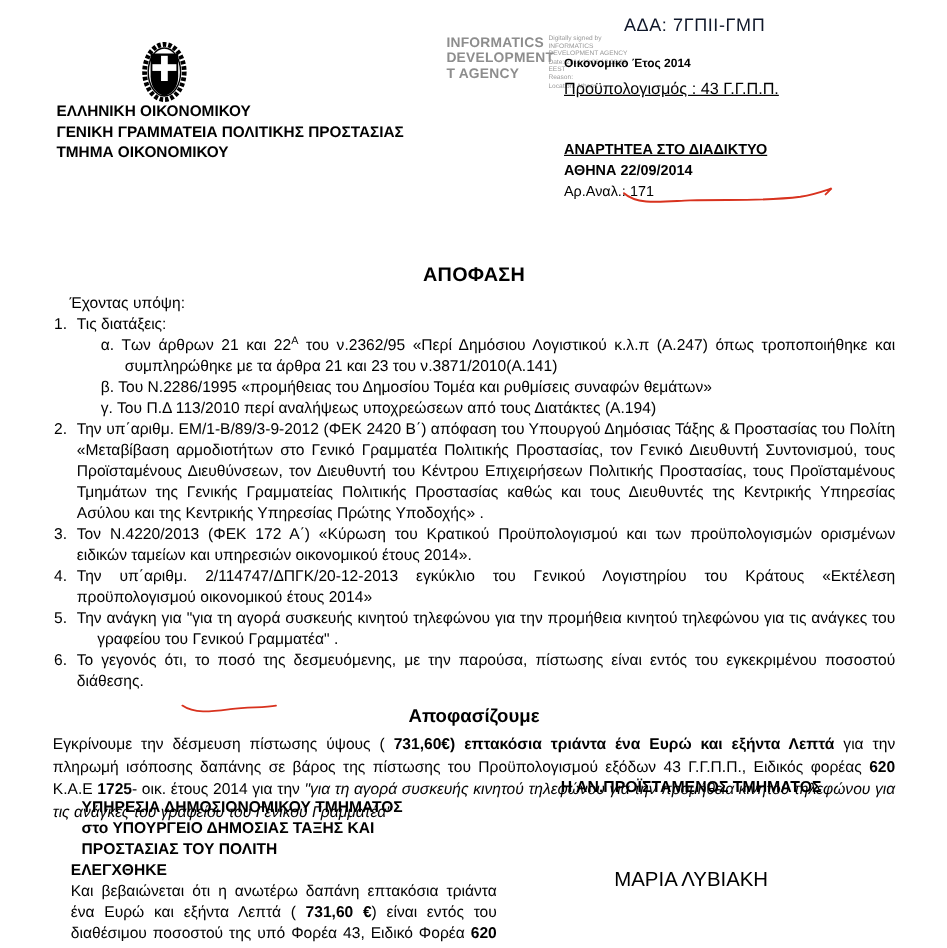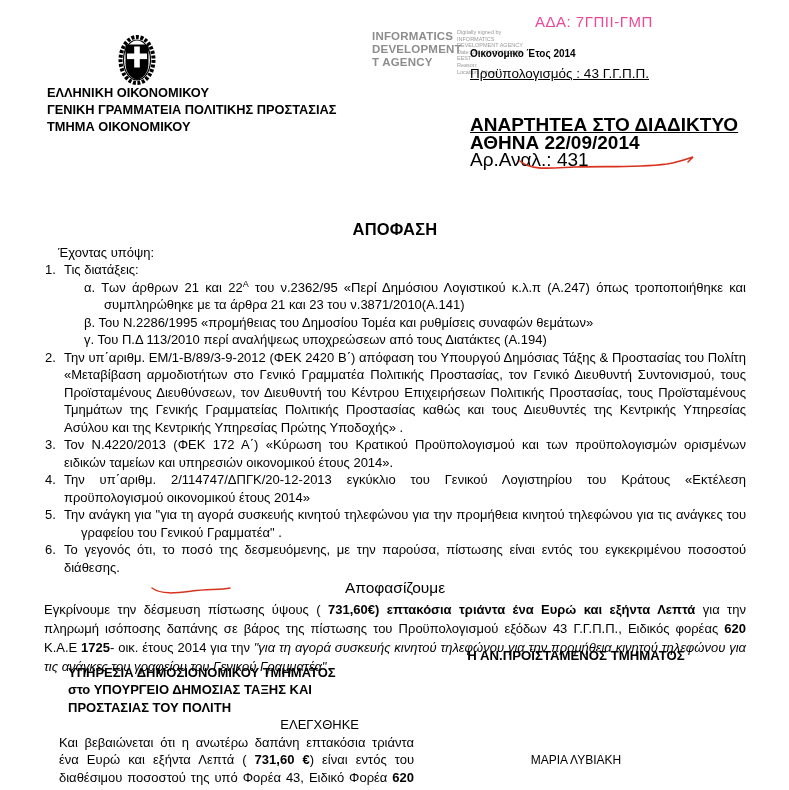--- a/index.html
+++ b/index.html
@@ -8,22 +8,22 @@
     width: 789px; height: 790px;
     font-family: "Liberation Sans", sans-serif;
     color: #000;
     position: relative;
     overflow: hidden;
   }
   .page { position: relative; width: 789px; height: 790px; overflow: hidden; }
 
   
   .ada-top {
-    position: absolute; left: 535px; top: 13px;
-    font-size: 15px; font-weight: 400; color: #ec4899; letter-spacing: .5px;
+    position: absolute; left: 520px; top: 13px;
+    font-size: 15px; font-weight: 400; color: #0f172a; letter-spacing: .5px;
     font-family: "Liberation Sans", sans-serif;
   }
 
   
   .emblem { position: absolute; left: 112px; top: 31px; width: 50px; height: 59px; }
 
   
   .stamp-agency {
     position: absolute; left: 372px; top: 30px;
     color: #8d8d8d; font-weight: bold; font-size: 11.5px; line-height: 13px;
@@ -35,53 +35,53 @@
   }
 
   
   .fiscal  { position: absolute; left: 470px; top: 48px;  font-size: 10px; font-weight: bold; }
   .budget  { position: absolute; left: 470px; top: 66px;  font-size: 13.5px; font-weight: normal; text-decoration: underline; }
 
   
   .ministry { position: absolute; left: 47px; top: 84px; font-size: 12.8px; font-weight: bold; line-height: 17.2px; }
 
   
-  .rightinfo { position: absolute; left: 470px; top: 116px; font-size: 19px; line-height: 17.6px; }
+  .rightinfo { position: absolute; left: 470px; top: 116px; font-size: 12px; line-height: 17.6px; }
   .rightinfo .underlined { text-decoration: underline; }
   .rightinfo .b { font-weight: bold; }
   .blank-line { display: inline-block; width: 146px; border-bottom: 1.5px solid #000; height: 12px; vertical-align: baseline; }
 
   
   .red-squiggle-date { position: absolute; left: 517px; top: 155px; width: 182px; height: 22px; }
   .red-squiggle-amt  { position: absolute; left: 150px; top: 584px; width: 82px;  height: 12px; }
 
   
   .docbody { position: absolute; left: 44px; top: 221px; width: 702px; font-size: 13px; line-height: 17.5px; }
   .doc-title { text-align: center; font-weight: bold; font-size: 16.5px; margin-bottom: 5px; letter-spacing: .2px; }
   .preamble { margin-left: 14px; }
   .oli { display: flex; }
   .oli .num { flex: none; width: 20px; padding-left: 1px; }
   .oli .txt { flex: 1; text-align: justify; }
   .sub { padding-left: 20px; text-indent: -0px; }
   .sub-hang { padding-left: 40px; text-indent: -20px; }
   .hang17 { padding-left: 17px; text-indent: -17px; }
   sup { font-size: 9px; vertical-align: super; line-height: 0; }
-  .approve-title { text-align: center; font-weight: normal; font-size: 15.5px; margin-top: 3px; margin-bottom: 3px; }
+  .approve-title { text-align: center; font-weight: bold; font-size: 15.5px; margin-top: 13px; margin-bottom: 3px; }
   .approve-par { text-align: justify; line-height: 19px; }
   .b { font-weight: bold; }
   .i { font-style: italic; }
 
   
   .sig-block { position: absolute; left: 448px; top: 648px; width: 256px; text-align: center; }
   .sig-title { font-weight: bold; font-size: 13.2px; }
-  .sig-name  { margin-top: 90px; font-size: 12px; }
+  .sig-name  { margin-top: 60px; font-size: 17px; }
 
   .audit { position: absolute; left: 59px; top: 664px; width: 355px; font-size: 13px; line-height: 17.4px; }
   .audit .org { font-weight: bold; padding-left: 9px; }
-  .audit .checked { font-weight: normal; text-align: right; width: 300px; }
+  .audit .checked { font-weight: bold; text-align: left; width: 300px; }
   .audit .atext { text-align: justify; line-height: 17.8px; }
 </style>
 </head>
 <body>
 
 <div class="page">
 
   <div class="ada-top">ΑΔΑ: 7ΓΠΙΙ-ΓΜΠ</div>
 
   <svg class="emblem" viewBox="0 0 50 59" xmlns="http://www.w3.org/2000/svg">
@@ -117,21 +117,21 @@
   </div>
 
   <div class="rightinfo">
     <div class="b underlined">ΑΝΑΡΤΗΤΕΑ ΣΤΟ ΔΙΑΔΙΚΤΥΟ</div>
     <div>
       <span class="b">ΑΘΗΝΑ</span>
       <span class="b">22/09/2014</span>
     </div>
     <div>
       <span>Αρ.Αναλ.:</span>
-      <span>431</span>
+      <span>171</span>
     </div>
   </div>
 
   <svg class="red-squiggle-date" viewBox="0 0 182 22" xmlns="http://www.w3.org/2000/svg">
     <path d="M3,6 C 14,16 34,13 58,12 C 90,11 118,13 150,9 C 162,7 170,4 176,2 L 171,7" fill="none" stroke="#d8321e" stroke-width="1.6" stroke-linecap="round"></path>
   </svg>
 
   <div class="docbody">
     <div class="doc-title">ΑΠΟΦΑΣΗ</div>
     <div class="preamble">Έχοντας υπόψη:</div>

